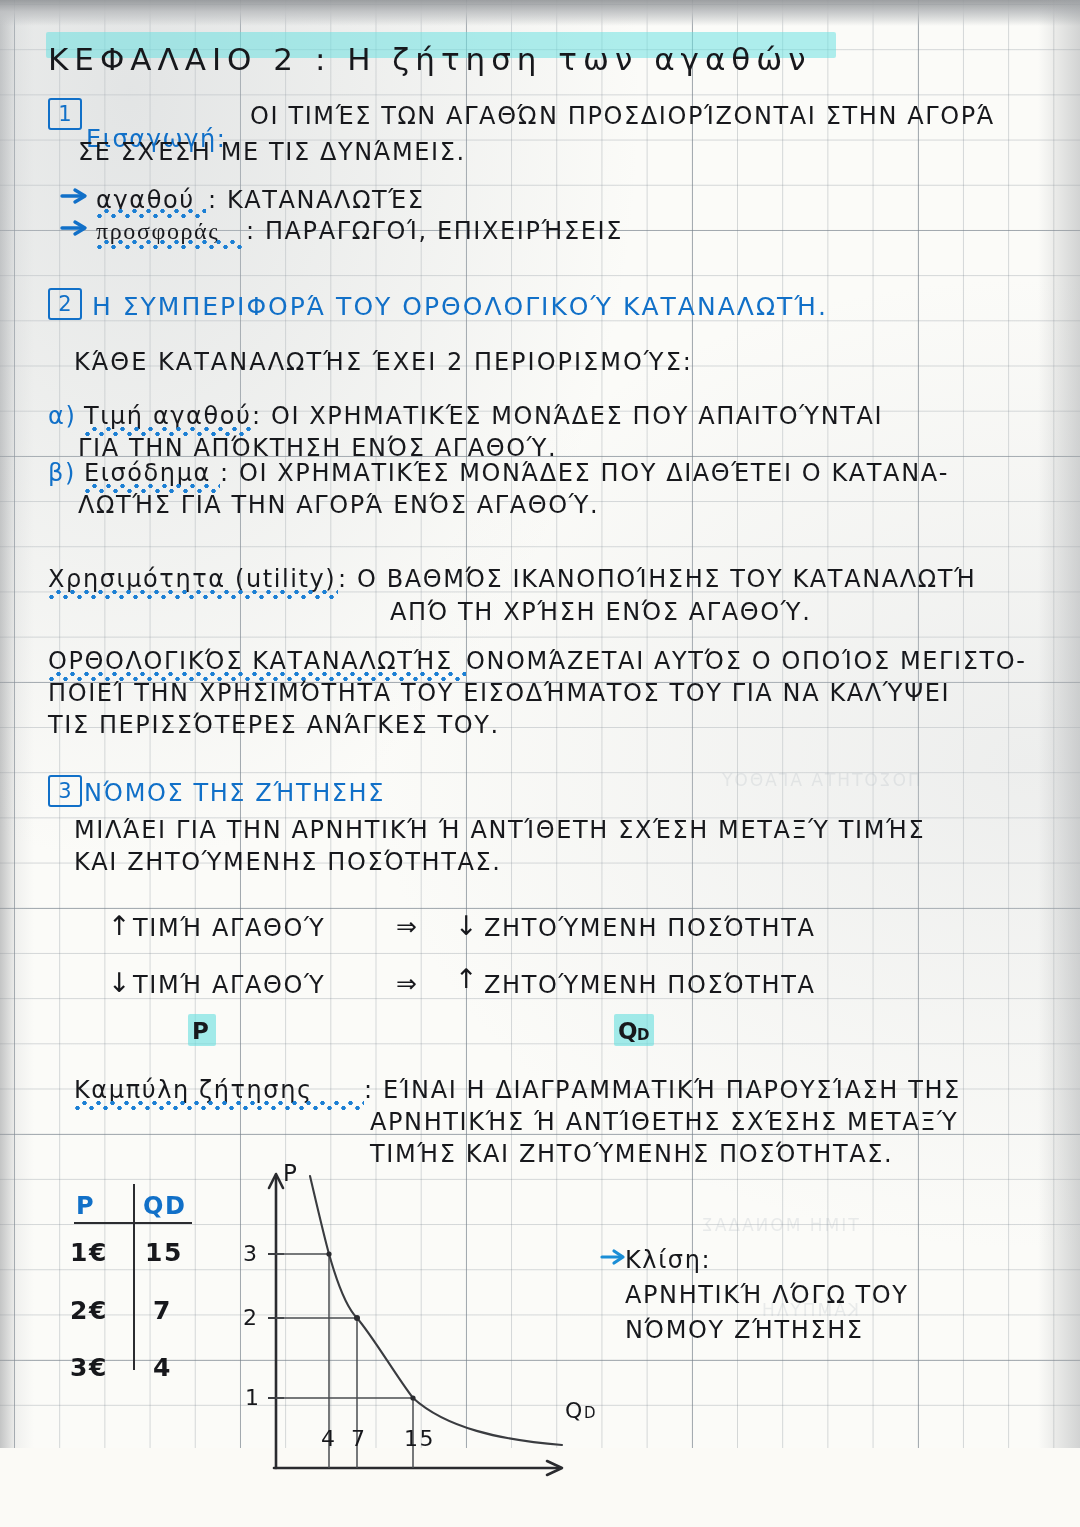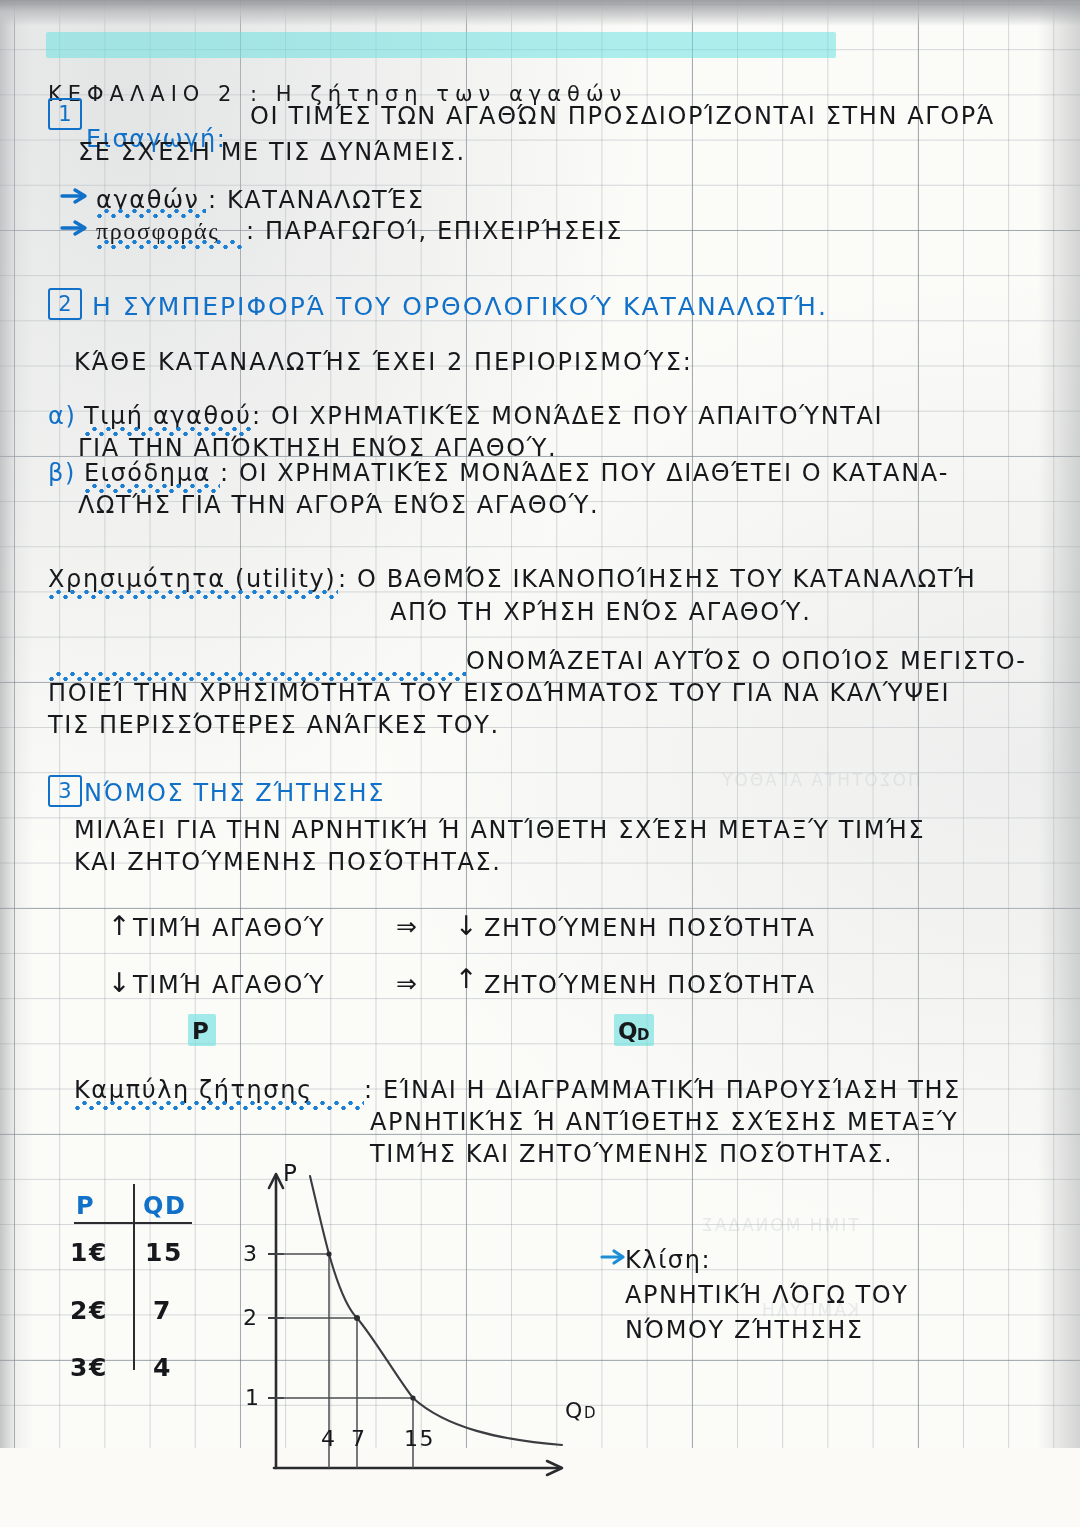--- a/index.html
+++ b/index.html
@@ -61,21 +61,21 @@
     position:absolute;
     font-family:"DejaVu Sans", sans-serif;
     color:#17181c;
     font-size:25px;
     letter-spacing:1.6px;
     white-space:nowrap;
     line-height:1;
   }
   .blue{color:#1170c8;}
   .title{
-    font-size:21px;letter-spacing:6px;font-weight:500;margin-top:40px;
+    font-size:31px;letter-spacing:6px;font-weight:500;
   }
   .hl{
     position:absolute;
     background:#66e0e0;
     opacity:.52;
     border-radius:2px;
     pointer-events:none;
   }
   .hl.small{opacity:.60;}
   
@@ -126,21 +126,21 @@
   <div class="hw blue" style="left:86px;top:104px;font-size:24px;margin-top:23px;">Εισαγωγή:</div>
   <div class="hw" style="left:250px;top:104px;font-size:24px;">ΟΙ ΤΙΜΈΣ ΤΩΝ ΑΓΑΘΏΝ ΠΡΟΣΔΙΟΡΊΖΟΝΤΑΙ ΣΤΗΝ ΑΓΟΡΆ</div>
   <div class="hw" style="left:78px;top:140px;font-size:24px;">ΣΕ ΣΧΈΣΗ ΜΕ ΤΙΣ ΔΥΝΆΜΕΙΣ.</div>
 
   <div class="arrow" style="left:60px;top:187px;">
     <svg width="30" height="18" viewBox="0 0 30 18">
         <path d="M2 9 L22 9" stroke="#1170c8" stroke-width="3.4" stroke-linecap="round" fill="none"></path>
         <path d="M15 3 L25 9 L15 15" stroke="#1170c8" stroke-width="3.4" fill="none" stroke-linecap="round" stroke-linejoin="round"></path>
       </svg>
   </div>
-  <div class="hw" style="left:96px;top:188px;font-size:24px;">αγαθών</div>
+  <div class="hw" style="left:96px;top:188px;font-size:24px;">αγαθού</div>
   <div class="wavy" style="left:96px;top:209px;width:110px;"></div>
   <div class="hw" style="left:208px;top:188px;font-size:24px;text-align:center;">: ΚΑΤΑΝΑΛΩΤΈΣ</div>
 
   <div class="arrow" style="left:60px;top:219px;">
     <svg width="30" height="18" viewBox="0 0 30 18">
         <path d="M2 9 L22 9" stroke="#1170c8" stroke-width="3.4" stroke-linecap="round" fill="none"></path>
         <path d="M15 3 L25 9 L15 15" stroke="#1170c8" stroke-width="3.4" fill="none" stroke-linecap="round" stroke-linejoin="round"></path>
       </svg>
   </div>
   <div class="hw" style="left:96px;top:219px;font-size:24px;font-family:Liberation Serif, serif;">προσφοράς</div>
@@ -162,20 +162,21 @@
   <div class="hw" style="left:84px;top:461px;font-size:24px;">Εισόδημα</div>
   <div class="wavy" style="left:84px;top:484px;width:136px;"></div>
   <div class="hw" style="left:220px;top:461px;font-size:24px;">: ΟΙ ΧΡΗΜΑΤΙΚΈΣ ΜΟΝΆΔΕΣ ΠΟΥ ΔΙΑΘΈΤΕΙ Ο ΚΑΤΑΝΑ-</div>
   <div class="hw" style="left:78px;top:493px;font-size:24px;">ΛΩΤΉΣ ΓΙΑ ΤΗΝ ΑΓΟΡΆ ΕΝΌΣ ΑΓΑΘΟΎ.</div>
 
   <div class="hw" style="left:48px;top:567px;font-size:24px;">Χρησιμότητα (utility)</div>
   <div class="wavy" style="left:48px;top:590px;width:290px;"></div>
   <div class="hw" style="left:338px;top:567px;font-size:24px;">: Ο ΒΑΘΜΌΣ ΙΚΑΝΟΠΟΊΗΣΗΣ ΤΟΥ ΚΑΤΑΝΑΛΩΤΉ</div>
   <div class="hw" style="left:390px;top:600px;font-size:24px;">ΑΠΌ ΤΗ ΧΡΉΣΗ ΕΝΌΣ ΑΓΑΘΟΎ.</div>
 
+  <div class="hw" style="left:48px;top:649px;font-size:24px;">ΟΡΘΟΛΟΓΙΚΌΣ ΚΑΤΑΝΑΛΩΤΉΣ</div>
   <div class="wavy" style="left:48px;top:672px;width:418px;"></div>
   <div class="hw" style="left:466px;top:649px;font-size:24px;"> ΟΝΟΜΆΖΕΤΑΙ ΑΥΤΌΣ Ο ΟΠΟΊΟΣ ΜΕΓΙΣΤΟ-</div>
   <div class="hw" style="left:48px;top:681px;font-size:24px;text-align:center;">ΠΟΙΕΊ ΤΗΝ ΧΡΗΣΙΜΌΤΗΤΑ ΤΟΥ ΕΙΣΟΔΉΜΑΤΟΣ ΤΟΥ ΓΙΑ ΝΑ ΚΑΛΎΨΕΙ</div>
   <div class="hw" style="left:48px;top:713px;font-size:24px;">ΤΙΣ ΠΕΡΙΣΣΌΤΕΡΕΣ ΑΝΆΓΚΕΣ ΤΟΥ.</div>
 
   <div class="numbox" style="left:48px;top:775px;">3</div>
   <div class="hw blue" style="left:84px;top:781px;font-size:24px;">ΝΌΜΟΣ ΤΗΣ ΖΉΤΗΣΗΣ</div>
   <div class="hw" style="left:74px;top:818px;font-size:24px;">ΜΙΛΆΕΙ ΓΙΑ ΤΗΝ ΑΡΝΗΤΙΚΉ Ή ΑΝΤΊΘΕΤΗ ΣΧΈΣΗ ΜΕΤΑΞΎ ΤΙΜΉΣ</div>
   <div class="hw" style="left:74px;top:850px;font-size:24px;">ΚΑΙ ΖΗΤΟΎΜΕΝΗΣ ΠΟΣΌΤΗΤΑΣ.</div>
 

